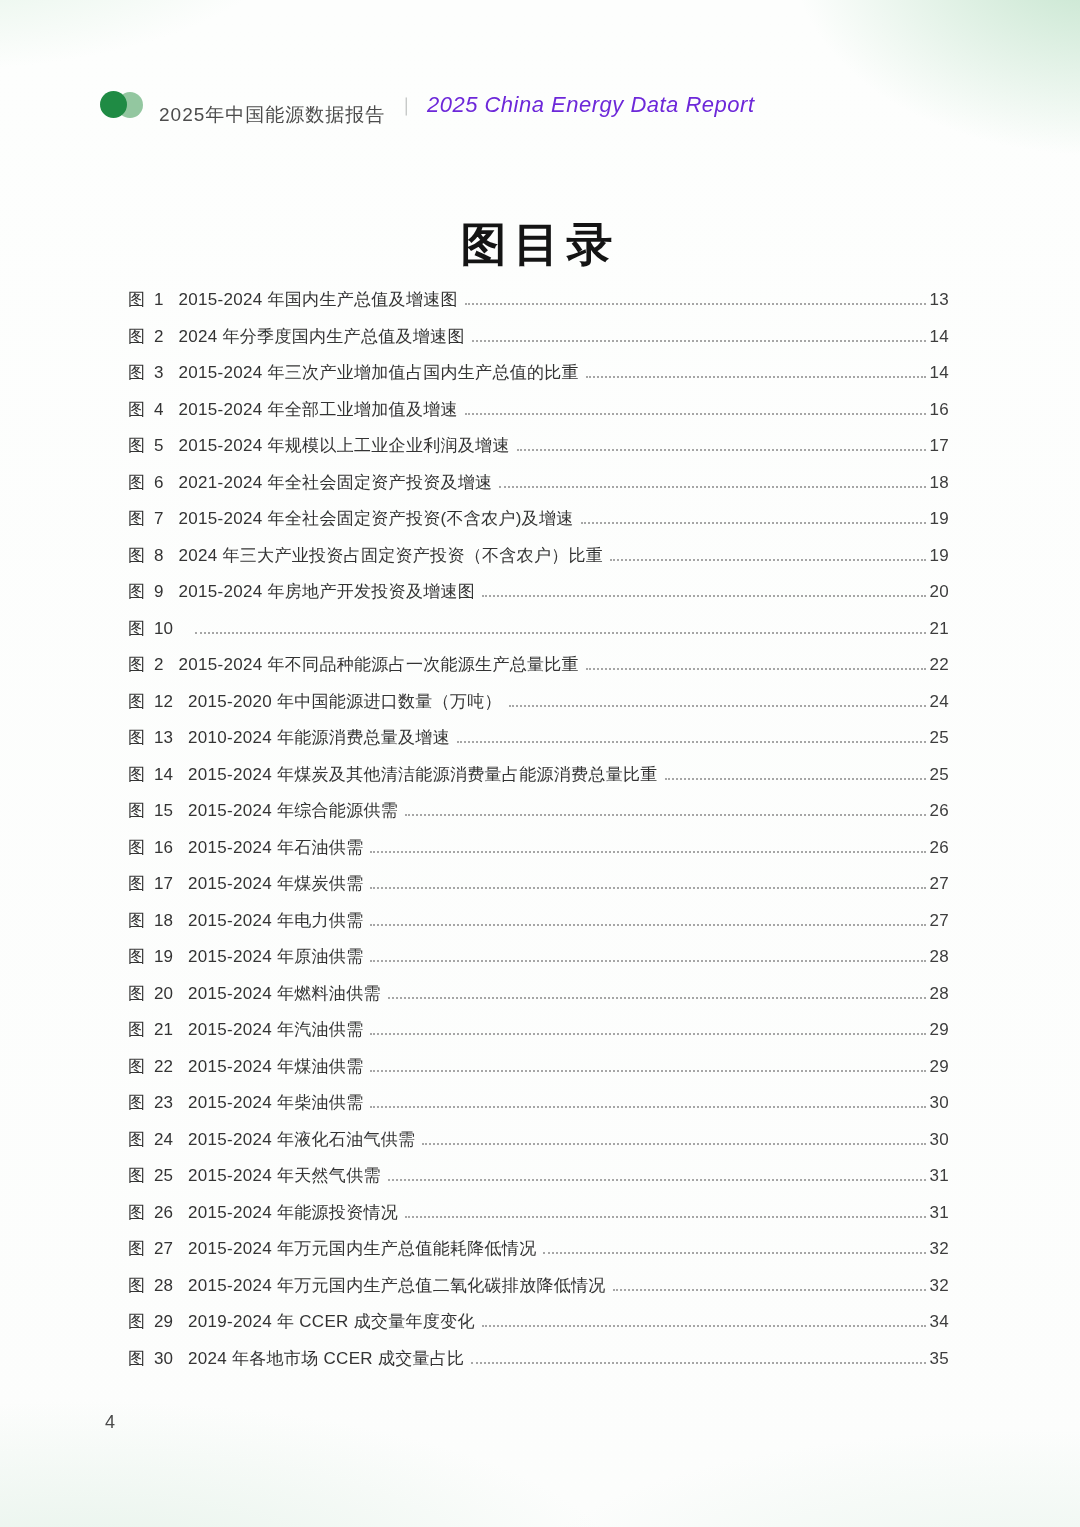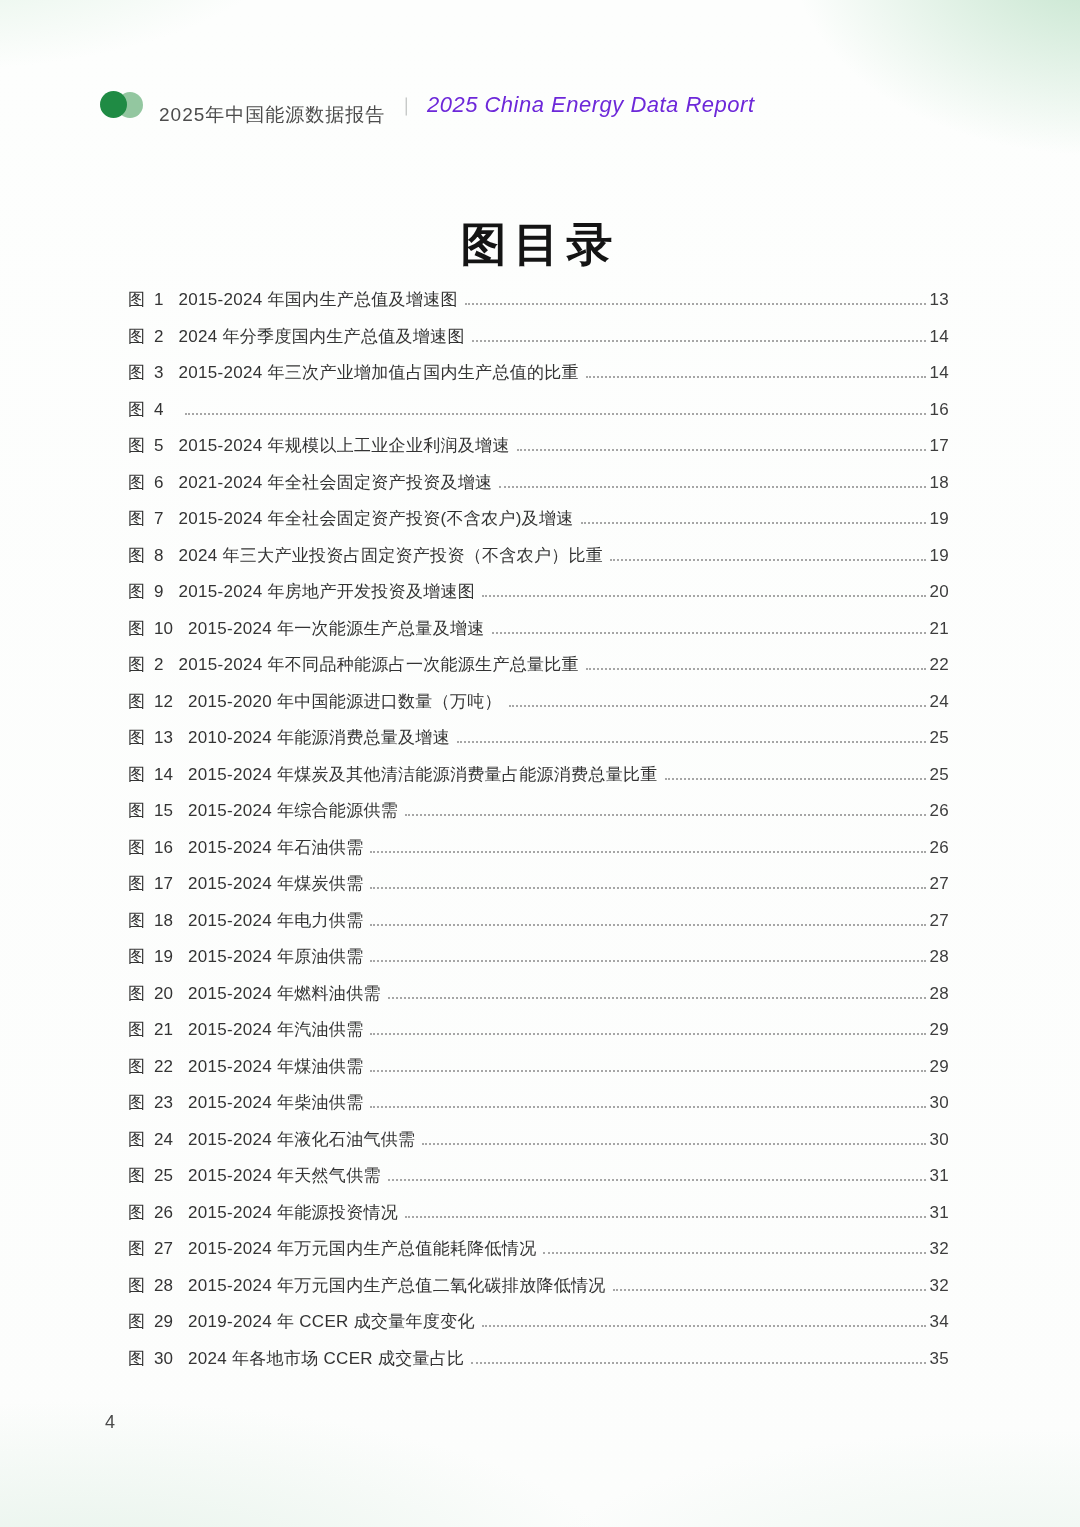--- a/index.html
+++ b/index.html
@@ -153,20 +153,21 @@
     <span class="toc-no-label">图</span>
     <span class="toc-no">3</span>
     <span class="toc-title">2015-2024 年三次产业增加值占国内生产总值的比重</span>
     <span class="toc-leader"></span>
     <span class="toc-page">14</span>
   </div>
 
   <div class="toc-row">
     <span class="toc-no-label">图</span>
     <span class="toc-no">4</span>
+    <span class="toc-title">2015-2024 年全部工业增加值及增速</span>
     <span class="toc-leader"></span>
     <span class="toc-page">16</span>
   </div>
 
   <div class="toc-row">
     <span class="toc-no-label">图</span>
     <span class="toc-no">5</span>
     <span class="toc-title">2015-2024 年规模以上工业企业利润及增速</span>
     <span class="toc-leader"></span>
     <span class="toc-page">17</span>
@@ -200,21 +201,20 @@
     <span class="toc-no-label">图</span>
     <span class="toc-no">9</span>
     <span class="toc-title">2015-2024 年房地产开发投资及增速图</span>
     <span class="toc-leader"></span>
     <span class="toc-page">20</span>
   </div>
 
   <div class="toc-row">
     <span class="toc-no-label">图</span>
     <span class="toc-no">10</span>
-    <span class="toc-title">2015-2024 年一次能源生产总量及增速</span>
     <span class="toc-leader"></span>
     <span class="toc-page">21</span>
   </div>
 
   <div class="toc-row">
     <span class="toc-no-label">图</span>
     <span class="toc-no">2</span>
     <span class="toc-title">2015-2024 年不同品种能源占一次能源生产总量比重</span>
     <span class="toc-leader"></span>
     <span class="toc-page">22</span>

